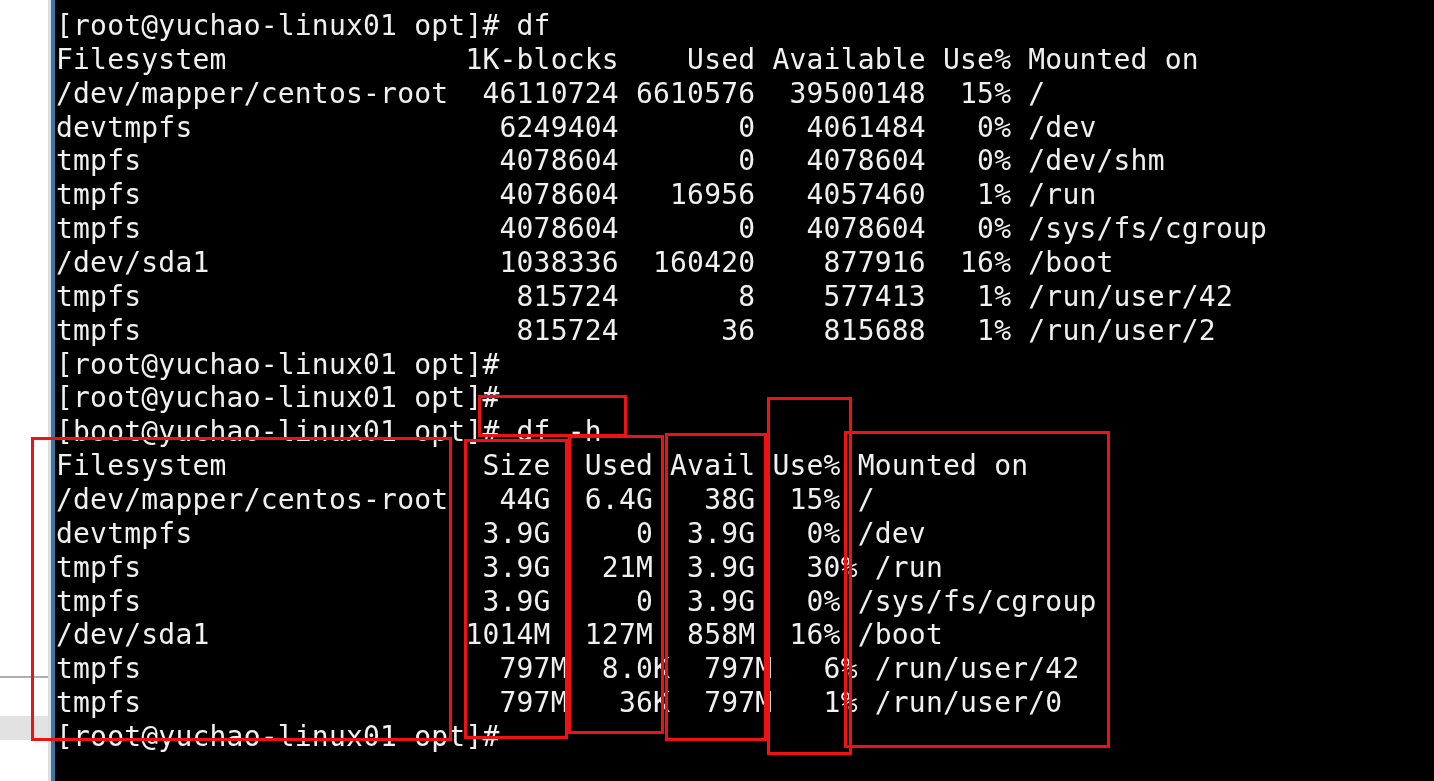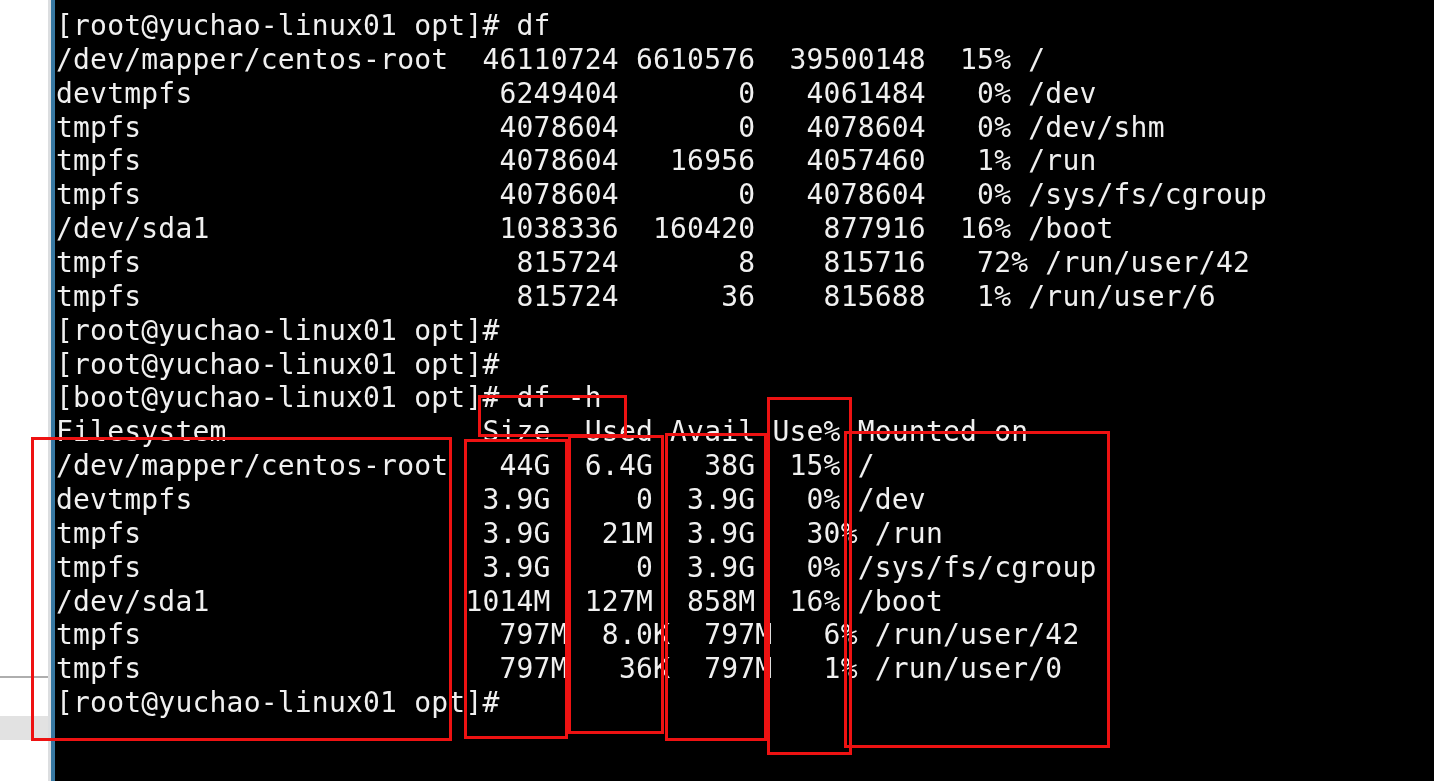--- a/index.html
+++ b/index.html
@@ -32,28 +32,29 @@
 <div class="bg-strip">
   <div class="bg-row-line"></div>
   <div class="bg-selected-row"></div>
 </div>
 <div class="term-edge-light"></div>
 <div class="term-edge-blue"></div>
 
 <div class="terminal">
   <div>
       <div class="line">[root@yuchao-linux01 opt]# df</div>
+      <div class="line">Filesystem              1K-blocks    Used Available Use% Mounted on</div>
       <div class="line">/dev/mapper/centos-root  46110724 6610576  39500148  15% /</div>
       <div class="line">devtmpfs                  6249404       0   4061484   0% /dev</div>
       <div class="line">tmpfs                     4078604       0   4078604   0% /dev/shm</div>
       <div class="line">tmpfs                     4078604   16956   4057460   1% /run</div>
       <div class="line">tmpfs                     4078604       0   4078604   0% /sys/fs/cgroup</div>
       <div class="line">/dev/sda1                 1038336  160420    877916  16% /boot</div>
-      <div class="line">tmpfs                      815724       8    815716   72% /run/user/42</div>
-      <div class="line">tmpfs                      815724      36    815688   1% /run/user/6</div>
+      <div class="line">tmpfs                      815724       8    577413   1% /run/user/42</div>
+      <div class="line">tmpfs                      815724      36    815688   1% /run/user/2</div>
       <div class="line">[root@yuchao-linux01 opt]#</div>
       <div class="line">[root@yuchao-linux01 opt]#</div>
       <div class="line">[boot@yuchao-linux01 opt]# df -h</div>
       <div class="line">Filesystem               Size  Used Avail Use% Mounted on</div>
       <div class="line">/dev/mapper/centos-root   44G  6.4G   38G  15% /</div>
       <div class="line">devtmpfs                 3.9G     0  3.9G   0% /dev</div>
       <div class="line">tmpfs                    3.9G   21M  3.9G   30% /run</div>
       <div class="line">tmpfs                    3.9G     0  3.9G   0% /sys/fs/cgroup</div>
       <div class="line">/dev/sda1               1014M  127M  858M  16% /boot</div>
       <div class="line">tmpfs                     797M  8.0K  797M   6% /run/user/42</div>

